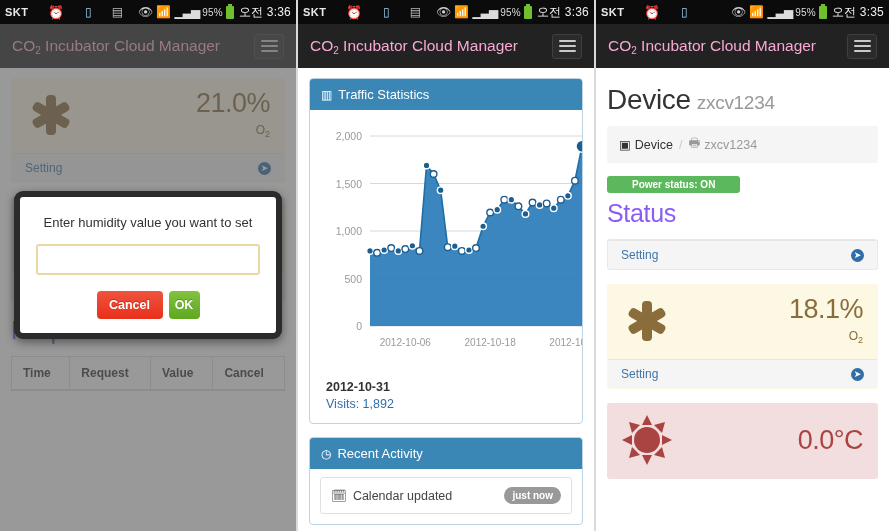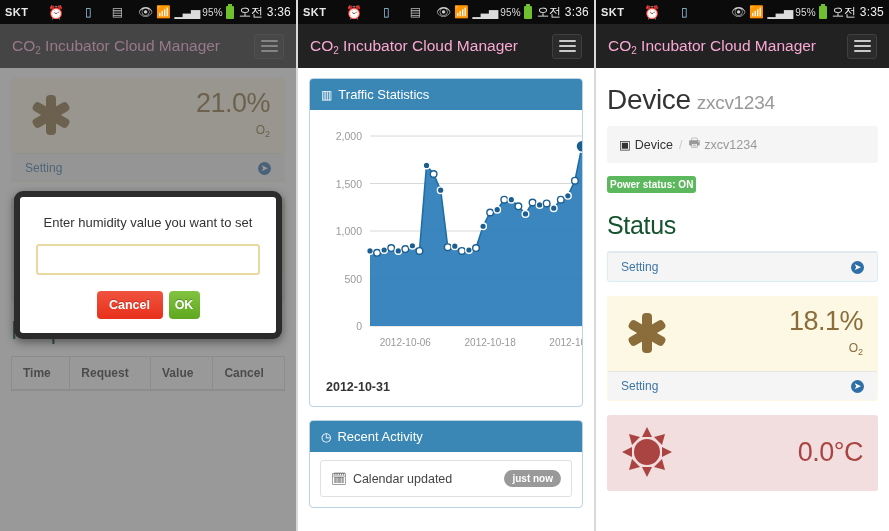--- a/index.html
+++ b/index.html
@@ -83,32 +83,32 @@
   .card.hum     { background: #dff0d8; }
   .card.hum .card-val, .card.hum .card-unit { color: #3c763d; }
   .card.co2     { background: #d9edf7; }
   .card.co2 .card-val, .card.co2 .card-unit { color: #31708f; }
   .card.temp    { background: #f2dede; }
   .card.temp .card-val, .card.temp .card-unit { color: #a94442; }
 
   
   h1.page-title { font-size: 28px; font-weight: 400; color: #333; margin: 6px 0 10px 0; letter-spacing: -.3px; }
   h1.page-title .sub { font-size: 19px; color: #999; margin-left: 6px; }
-  h2.sec { font-size: 25px; font-weight: 400; color: #14532d; margin: 6px 0 11px 0; letter-spacing: -.3px; }
+  h2.sec { font-size: 25px; font-weight: 400; color: #8b5cf6; margin: 6px 0 11px 0; letter-spacing: -.3px; }
 
   .breadcrumb {
     background: #f5f5f5; border-radius: 3px; padding: 8px 12px;
     font-size: 12.5px; color: #999; display: flex; align-items: center; gap: 6px; margin-bottom: 11px;
   }
   .breadcrumb .bc-cur { color: #333; display: flex; align-items: center; gap: 4px; }
   .breadcrumb .bc-last { color: #999; display: flex; align-items: center; gap: 4px; }
   .bc-sep { color: #ccc; }
   .badge-pow {
     display: inline-block; background: #5cb85c; color: #fff; font-size: 10px; font-weight: bold;
-    padding: 3px 3px; border-radius: 3px; margin-bottom: 12px;
+    padding: 3px 25px; border-radius: 3px; 
   }
 
   
   .tbl { width: 100%; border-collapse: collapse; font-size: 12px; }
   .tbl th {
     text-align: left; font-weight: bold; color: #333; padding: 9px 11px;
     border: 1px solid #ddd; border-bottom: 2px solid #ddd; background: #fff;
   }
 
   
@@ -345,20 +345,21 @@
                 <circle cx="251.86666666666667" cy="77.85" r="3.3" fill="#1b5f92" stroke="#ffffff" stroke-width="1.4"></circle>
                 <circle cx="258.93333333333334" cy="62.650000000000006" r="3.3" fill="#ffffff" stroke="#1b5f92" stroke-width="1.4"></circle>
                 <circle cx="266" cy="28.26000000000002" r="6" fill="#1b5f92" stroke="#ffffff" stroke-width="1.4"></circle>
                 <text x="89.33333333333333" y="228" text-anchor="middle" fill="#9a9a9a" font-size="10" font-family="&quot;Liberation Sans&quot;, sans-serif">2012-10-06</text>
                 <text x="174.13333333333333" y="228" text-anchor="middle" fill="#9a9a9a" font-size="10" font-family="&quot;Liberation Sans&quot;, sans-serif">2012-10-18</text>
                 <text x="258.93333333333334" y="228" text-anchor="middle" fill="#9a9a9a" font-size="10" font-family="&quot;Liberation Sans&quot;, sans-serif">2012-10-30</text>
               </svg>
           </div>
           <div class="chart-footer">
             <div class="cf-date">2012-10-31</div>
+            <div class="cf-visits">Visits: 1,892</div>
           </div>
         </div>
       </div>
 
       <div class="box">
         <div class="box-head">
           <span class="bi">◷</span>
           <span>Recent Activity</span>
         </div>
         <div class="box-body">

